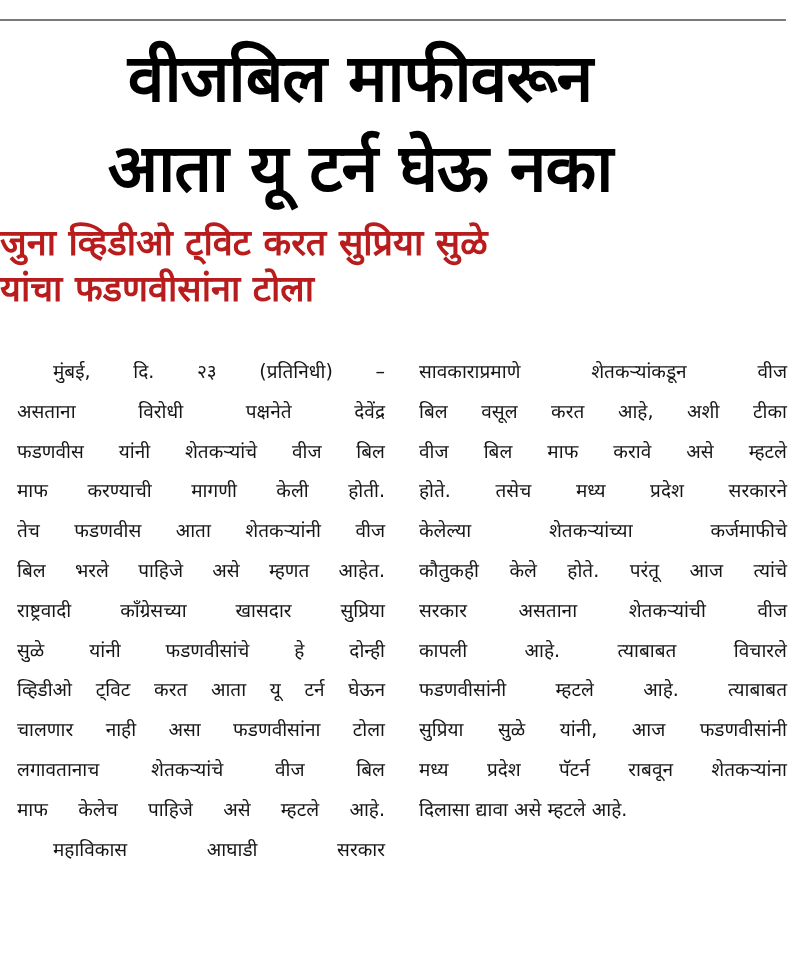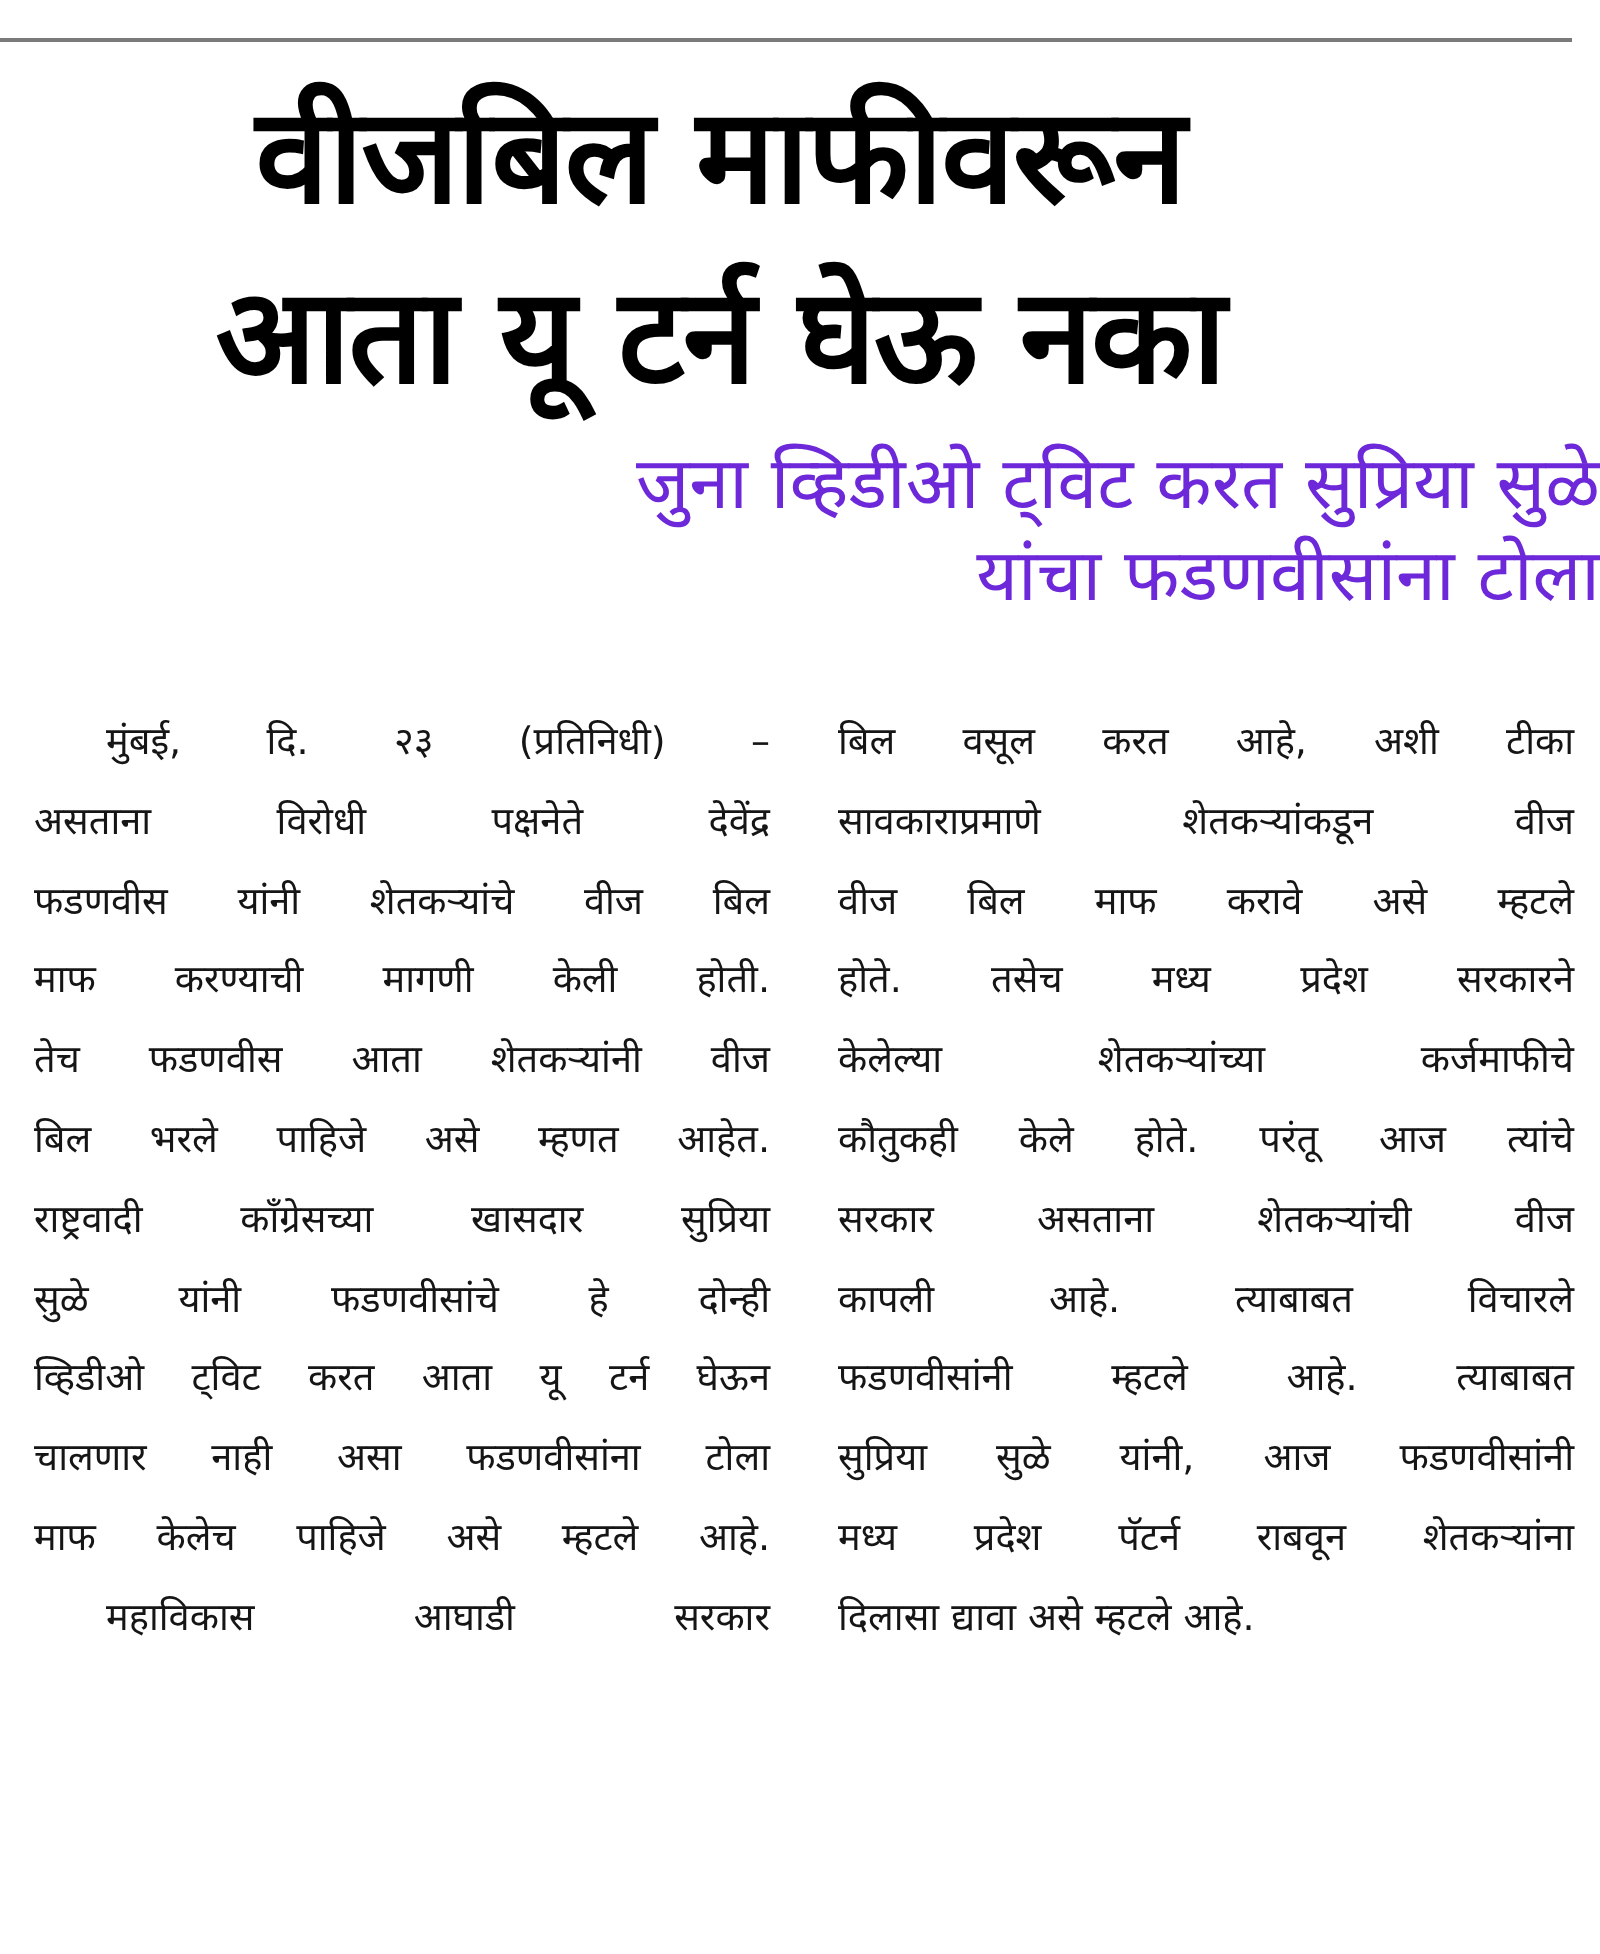--- a/index.html
+++ b/index.html
@@ -38,24 +38,24 @@
       font-size: 66px;
       line-height: 90px;
       letter-spacing: -1px;
       white-space: nowrap;
     }
     .subhead {
       position: absolute;
       left: 0;
       top: 220px;
       width: 800px;
-      text-align: right;
+      text-align: left;
       margin: 0;
-      font-weight: normal;
-      color: #6d28d9;
+      font-weight: bold;
+      color: #b91c1c;
     }
     .subhead .line {
       display: block;
       font-size: 36px;
       line-height: 46px;
       white-space: nowrap;
     }
     .columns {
       position: absolute;
       left: 17px;
@@ -103,26 +103,27 @@
     <span class="line indent">मुंबई, दि. २३ (प्रतिनिधी) –</span>
     <span class="line">असताना विरोधी पक्षनेते देवेंद्र</span>
     <span class="line">फडणवीस यांनी शेतकऱ्यांचे वीज बिल</span>
     <span class="line">माफ करण्याची मागणी केली होती.</span>
     <span class="line">तेच फडणवीस आता शेतकऱ्यांनी वीज</span>
     <span class="line">बिल भरले पाहिजे असे म्हणत आहेत.</span>
     <span class="line">राष्ट्रवादी काँग्रेसच्या खासदार सुप्रिया</span>
     <span class="line">सुळे यांनी फडणवीसांचे हे दोन्ही</span>
     <span class="line">व्हिडीओ ट्विट करत आता यू टर्न घेऊन</span>
     <span class="line">चालणार नाही असा फडणवीसांना टोला</span>
+    <span class="line">लगावतानाच शेतकऱ्यांचे वीज बिल</span>
     <span class="line">माफ केलेच पाहिजे असे म्हटले आहे.</span>
     <span class="line indent">महाविकास आघाडी सरकार</span>
   </div>
   <div class="col">
+    <span class="line">सावकाराप्रमाणे शेतकऱ्यांकडून वीज</span>
     <span class="line">बिल वसूल करत आहे, अशी टीका</span>
-    <span class="line">सावकाराप्रमाणे शेतकऱ्यांकडून वीज</span>
     <span class="line">वीज बिल माफ करावे असे म्हटले</span>
     <span class="line">होते. तसेच मध्य प्रदेश सरकारने</span>
     <span class="line">केलेल्या शेतकऱ्यांच्या कर्जमाफीचे</span>
     <span class="line">कौतुकही केले होते. परंतू आज त्यांचे</span>
     <span class="line">सरकार असताना शेतकऱ्यांची वीज</span>
     <span class="line">कापली आहे. त्याबाबत विचारले</span>
     <span class="line">फडणवीसांनी म्हटले आहे. त्याबाबत</span>
     <span class="line">सुप्रिया सुळे यांनी, आज फडणवीसांनी</span>
     <span class="line">मध्य प्रदेश पॅटर्न राबवून शेतकऱ्यांना</span>
     <span class="line last">दिलासा द्यावा असे म्हटले आहे.</span>

